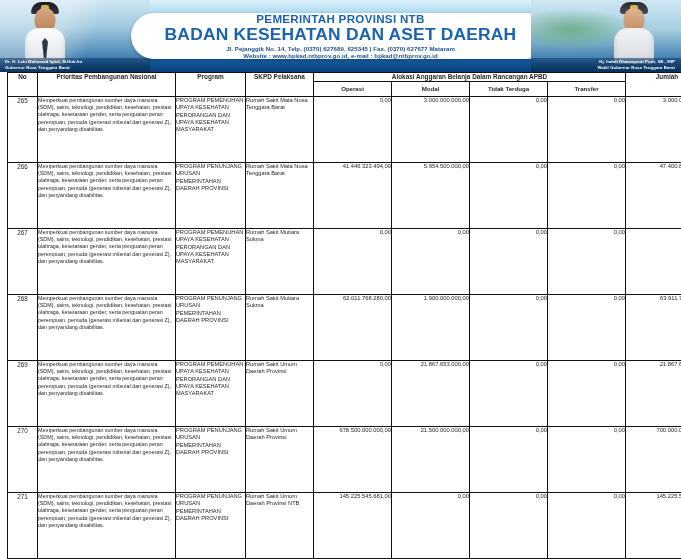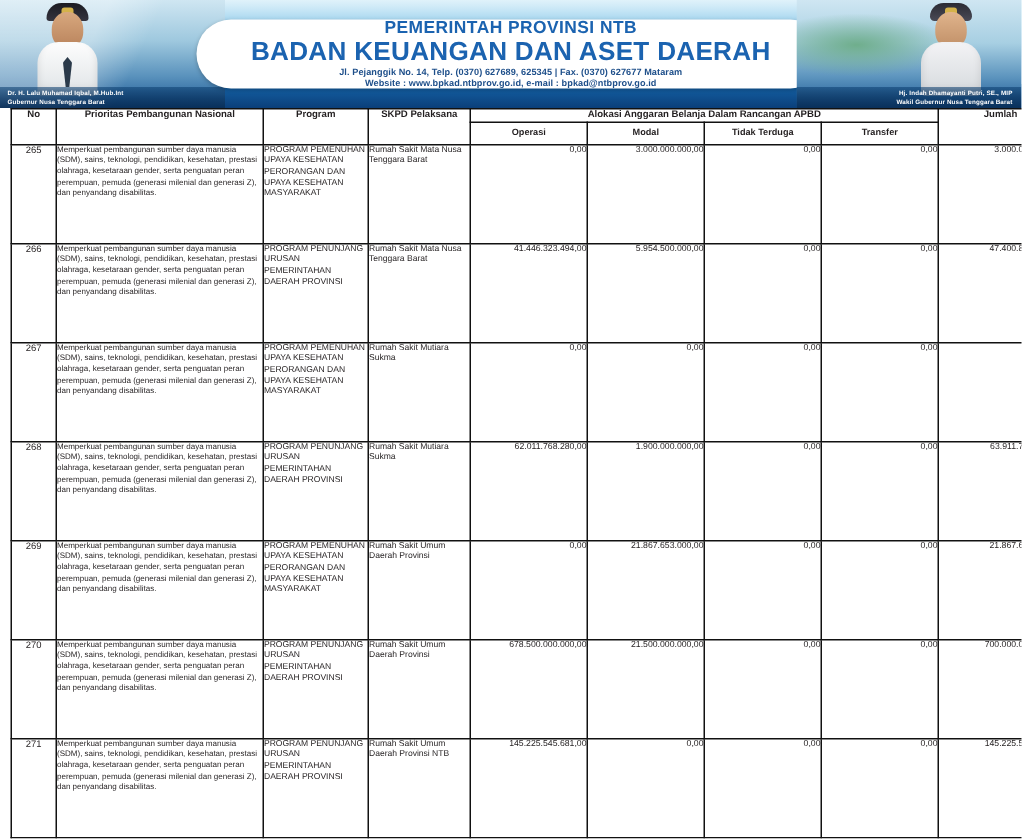--- a/index.html
+++ b/index.html
@@ -152,21 +152,21 @@
       <div class="tie"></div>
     </div>
     <div class="cap-label">
       <div>Dr. H. Lalu Muhamad Iqbal, M.Hub.Int</div>
       <div>Gubernur Nusa Tenggara Barat</div>
     </div>
   </div>
 
   <div class="plate">
     <div class="l1">PEMERINTAH PROVINSI NTB</div>
-    <div class="l2">BADAN KEUANGAN DAN ASET DAERAH</div>
+    <div class="l2">BADAN KESEHATAN DAN ASET DAERAH</div>
     <div class="l3">Jl. Pejanggik No. 14, Telp. (0370) 627689, 625345 | Fax. (0370) 627677 Mataram</div>
     <div class="l4">Website : www.bpkad.ntbprov.go.id, e-mail : bpkad@ntbprov.go.id</div>
   </div>
 
   <div class="portrait right">
     <div class="scene"></div>
     <div class="figure female">
       <div class="cap"></div>
       <div class="head"></div>
       <div class="body"></div>

